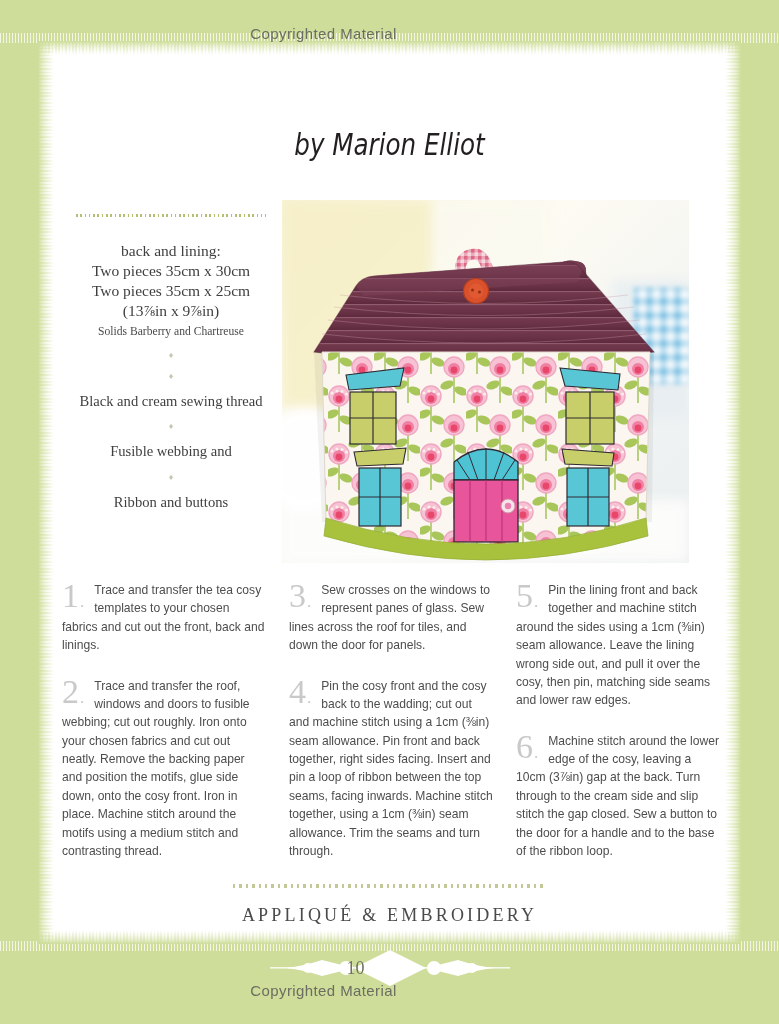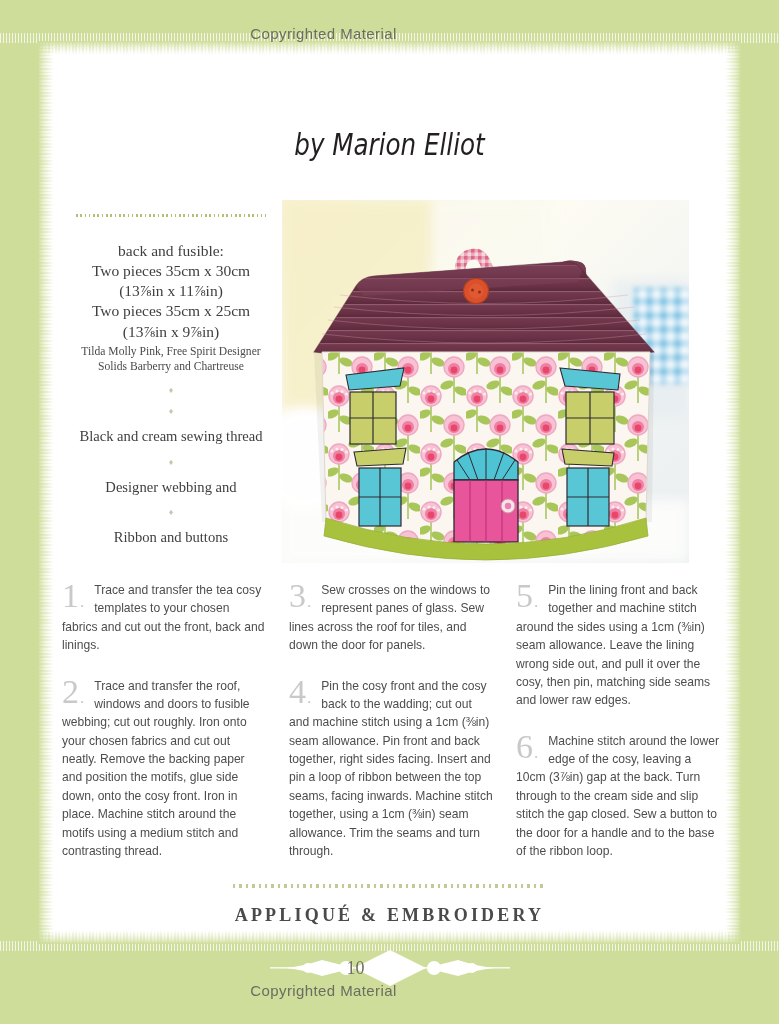--- a/index.html
+++ b/index.html
@@ -219,21 +219,20 @@
       #c3c896 0px, #c3c896 2.4px, transparent 2.4px, transparent 6.4px);
   }
   .foot-title {
     position: absolute;
     left: 0; top: 864px; width: 703px;
     text-align: center;
     font-family: "Liberation Serif", serif;
     font-size: 18px;
     letter-spacing: 3.2px;
     color: #4a4a4a;
-    font-weight: bold;
   }
 
   
   .ornament {
     position: absolute;
     left: 250px; top: 946px;
     width: 280px; height: 48px;
     z-index: 20;
   }
   .pagenum {
@@ -253,41 +252,39 @@
 <div class="watermark top">Copyrighted Material</div>
 
 <div class="page">
 
   <div class="byline">by Marion Elliot</div>
 
   <div class="ywn-rule"></div>
 
   <div class="materials">
     <div class="mat-block">
-      <span class="ln">back and fusible:</span>
+      <span class="ln">back and lining:</span>
       <span class="ln">Two pieces 35cm x 30cm</span>
-      <span class="ln">(13⅞in x 11⅞in)</span>
       <span class="ln">Two pieces 35cm x 25cm</span>
       <span class="ln">(13⅞in x 9⅞in)</span>
       <div class="mat-note">
-        <span class="ln">Tilda Molly Pink, Free Spirit Designer</span>
         <span class="ln">Solids Barberry and Chartreuse</span>
       </div>
     </div>
 
     <span class="diamond">♦</span>
 
     <span class="diamond">♦</span>
     <div class="mat-item">
       <span class="ln">Black and cream sewing thread</span>
     </div>
 
     <span class="diamond">♦</span>
     <div class="mat-item">
-      <span class="ln">Designer webbing and</span>
+      <span class="ln">Fusible webbing and</span>
     </div>
 
     <span class="diamond">♦</span>
     <div class="mat-item">
       <span class="ln">Ribbon and buttons</span>
     </div>
   </div>
 
   <div class="photo-wrap">
     <svg class="photo" viewBox="0 0 407 363" preserveAspectRatio="none">

